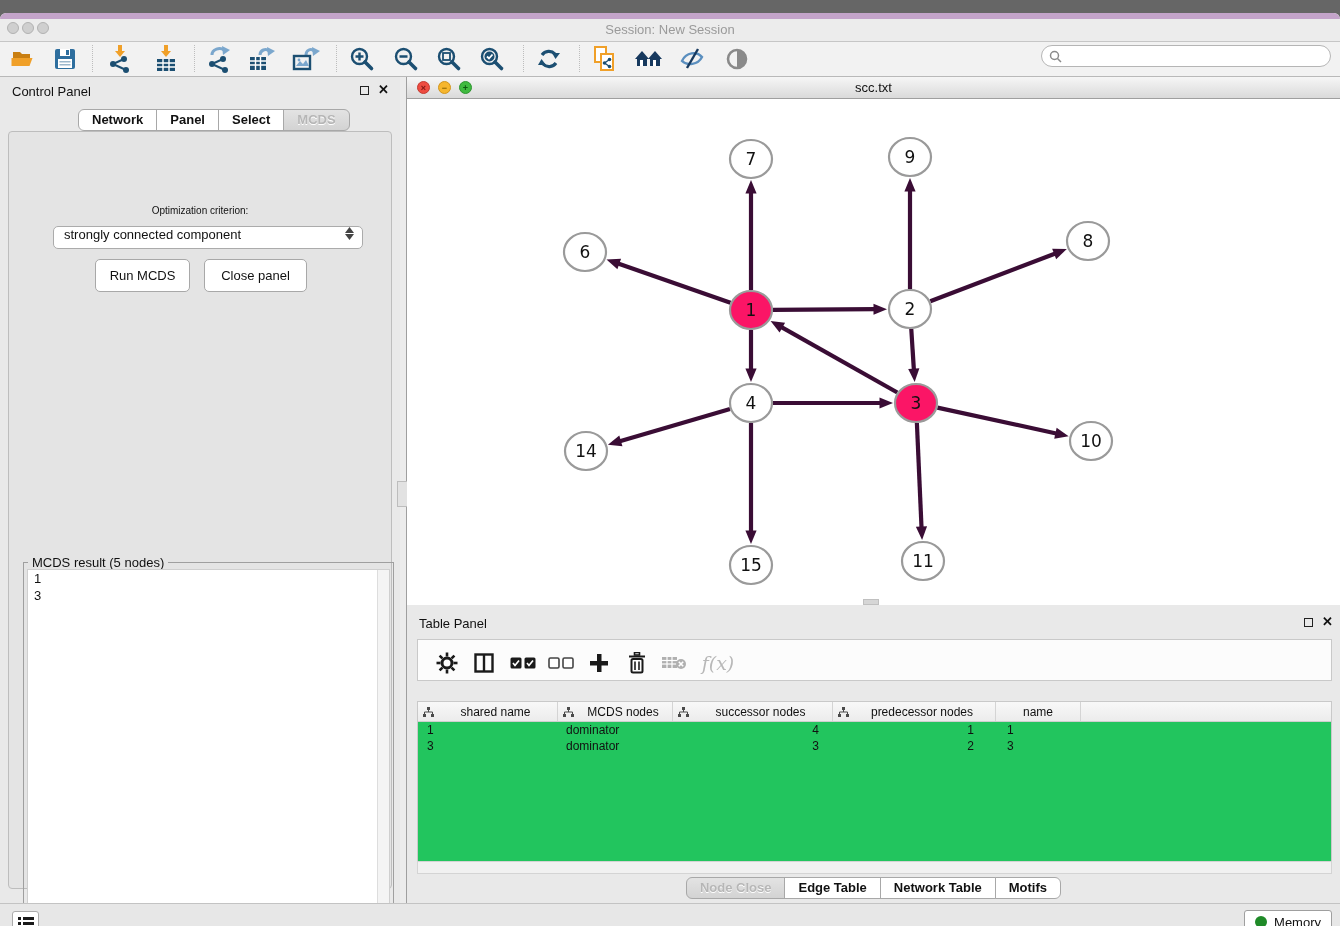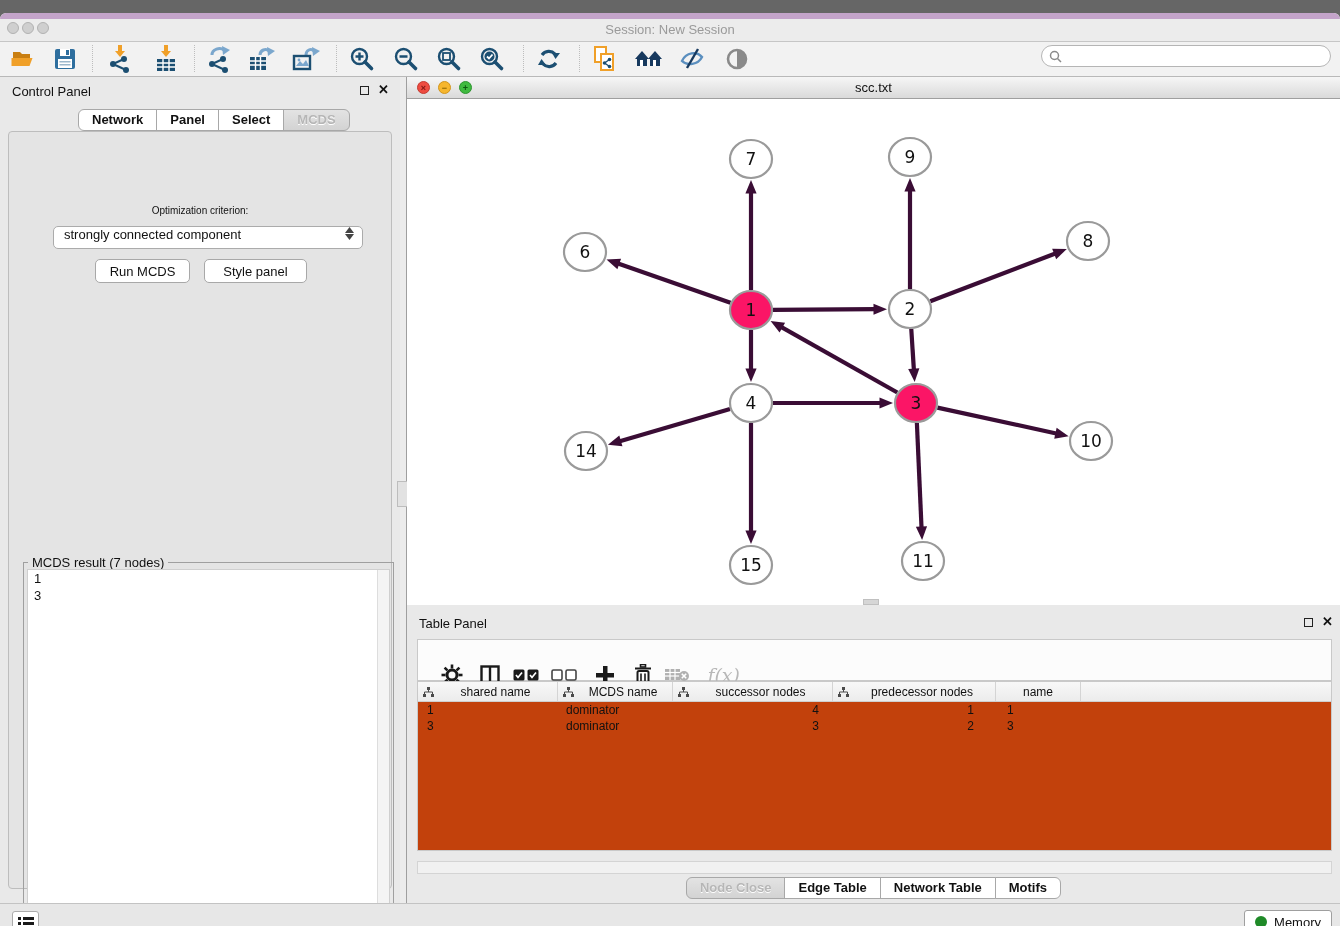--- a/index.html
+++ b/index.html
@@ -26,21 +26,21 @@
   .tab{height:20px;line-height:20px;padding:0 13px;background:#fff;border:1px solid #a8a8a8;margin-left:-1px;
        font-size:13px;font-weight:600;color:#111;}
   .tab:first-child{border-radius:6px 0 0 6px;margin-left:0;}
   .tab:last-child{border-radius:0 6px 6px 0;}
   .tab.sel{background:linear-gradient(#e3e3e3,#d3d3d3);color:#b6b6b6;text-shadow:0 1px 0 #fff;}
   .cp-box{position:absolute;left:8px;top:54px;width:384px;height:758px;background:#e4e4e4;border:1px solid #bdbdbd;border-radius:4px;box-sizing:border-box;}
   .opt-label{position:absolute;left:0;width:100%;top:73px;text-align:center;font-size:10px;color:#111;}
   .dropdown{position:absolute;left:44px;top:94px;width:310px;height:23px;background:#fff;border:1px solid #ababab;border-radius:5px;box-sizing:border-box;display:flex;align-items:flex-start;}
   .dropdown .dd-text{flex:1;font-size:13px;color:#111;padding-left:10px;}
   .dd-arrows{width:18px;display:flex;flex-direction:column;align-items:center;gap:1px;margin-right:4px;}
-  .btn{position:absolute;top:127px;height:24px;background:#fff;border:1px solid #a8a8a8;border-radius:5px;font-size:13px;color:#111;display:flex;align-items:center;justify-content:center;box-sizing:border-box;}
+  .btn{position:absolute;top:127px;height:33px;background:#fff;border:1px solid #a8a8a8;border-radius:5px;font-size:13px;color:#111;display:flex;align-items:center;justify-content:center;box-sizing:border-box;}
   .fieldset{position:absolute;left:14px;top:430px;width:371px;height:377px;border:1px solid #9f9f9f;box-sizing:border-box;}
   .fieldset .legend{position:absolute;left:4px;top:-8px;background:#e4e4e4;padding:0 4px;font-size:13px;color:#111;}
   .result-area{position:absolute;left:3px;top:6px;right:3px;bottom:3px;background:#fff;border:1px solid #cfcfcf;}
   .result-area .line{font-size:13px;color:#111;line-height:17px;padding-left:6px;}
   .result-area .vtrack{position:absolute;right:0;top:0;bottom:0;width:11px;background:#f4f4f4;border-left:1px solid #ddd;}
   
   .vdivider{position:absolute;left:400px;top:64px;width:6px;height:826px;background:#ececec;border-right:1px solid #9f9f9f;}
   .vgrip{position:absolute;left:-3px;top:404px;width:10px;height:24px;background:#e2e2e2;border:1px solid #bdbdbd;}
   
   .netwin{position:absolute;left:407px;top:64px;width:933px;height:528px;background:#fff;}
@@ -48,23 +48,23 @@
   .net-title{position:absolute;left:0;right:0;top:3px;text-align:center;font-size:13px;color:#111;}
   .light{position:absolute;top:4px;width:13px;height:13px;border-radius:50%;box-sizing:border-box;font-size:9px;font-weight:bold;text-align:center;line-height:12px;}
   .light.red{background:#ee4b40;border:1px solid #c43a31;color:#7e1410;}
   .light.yellow{background:#f6b62e;border:1px solid #d1951d;color:#8a6403;}
   .light.green{background:#3fba3f;border:1px solid #2f9431;color:#0d5a10;}
   .graph-area{position:absolute;left:0;top:22px;width:933px;height:506px;background:#fff;}
   .hgrip{position:absolute;left:456px;bottom:0px;width:14px;height:4px;background:#d6d6d6;border:1px solid #c0c0c0;}
   
   .table-panel{position:absolute;left:407px;top:596px;width:933px;height:292px;background:#e9e9e9;}
   .tp-toolbar{position:absolute;left:10px;top:30px;right:8px;height:42px;background:#fcfcfc;border:1px solid #c9c9c9;box-sizing:border-box;}
-  .tpbtn{position:absolute;top:20px;width:32px;height:30px;display:flex;align-items:center;justify-content:flex-end;}
+  .tpbtn{position:absolute;top:8px;width:32px;height:30px;display:flex;align-items:center;justify-content:center;}
   .fx{font-family:"DejaVu Serif",serif;font-style:italic;font-size:19px;color:#b8b8b8;}
-  .tp-content{position:absolute;left:10px;top:72px;right:8px;height:170px;background:#c2410c;border:1px solid #c9c9c9;box-sizing:border-box;}
+  .tp-content{position:absolute;left:10px;top:92px;right:8px;height:170px;background:#22c55e;border:1px solid #c9c9c9;box-sizing:border-box;}
   .tp-header{display:flex;height:19px;background:linear-gradient(#f8f8f8,#ececec);border-bottom:1px solid #cfcfcf;}
   .th{display:flex;align-items:center;border-right:1px solid #d4d4d4;font-size:12px;color:#111;box-sizing:border-box;}
   .th .lbl{flex:1;text-align:center;}
   .th svg{margin-left:5px;}
   .trow{display:flex;height:16px;font-size:12px;color:#111;}
   .td{box-sizing:border-box;line-height:16px;}
   .tp-hscroll{position:absolute;left:10px;top:252px;right:8px;height:13px;background:#f1f1f1;border:1px solid #d4d4d4;box-sizing:border-box;}
   .tp-tabs{position:absolute;left:0;right:0;top:268px;text-align:center;}
   .tp-tabs .inner{display:inline-flex;}
   
@@ -264,23 +264,23 @@
         <span class="dd-arrows">
           <svg width="9" height="6" viewBox="0 0 9 6">
               <polygon points="4.5,0 9,6 0,6" fill="#444"></polygon>
             </svg>
           <svg width="9" height="6" viewBox="0 0 9 6">
               <polygon points="0,0 9,0 4.5,6" fill="#444"></polygon>
             </svg>
         </span>
       </div>
       <div class="btn" style="left:86px;width:95px">Run MCDS</div>
-      <div class="btn" style="left:195px;width:103px">Style panel</div>
+      <div class="btn" style="left:195px;width:103px">Close panel</div>
       <div class="fieldset">
-        <span class="legend">MCDS result (7 nodes)</span>
+        <span class="legend">MCDS result (5 nodes)</span>
         <div class="result-area">
           <div class="line">1</div>
           <div class="line">3</div>
           <div class="vtrack"></div>
         </div>
       </div>
     </div>
   </div>
 
   <div class="vdivider">
@@ -442,21 +442,21 @@
             </svg>
           <span class="lbl">shared name</span>
         </div>
         <div class="th" style="width:115px">
           <svg width="11" height="10" viewBox="0 0 11 10">
               <rect x="4" y="0" width="3" height="3" fill="#4a4a4a"></rect>
               <rect x="0" y="7" width="3" height="3" fill="#4a4a4a"></rect>
               <rect x="8" y="7" width="3" height="3" fill="#4a4a4a"></rect>
               <path d="M5.5,3 v2 M1.5,7 v-2 h8 v2" stroke="#4a4a4a" stroke-width="1" fill="none"></path>
             </svg>
-          <span class="lbl">MCDS name</span>
+          <span class="lbl">MCDS nodes</span>
         </div>
         <div class="th" style="width:160px">
           <svg width="11" height="10" viewBox="0 0 11 10">
               <rect x="4" y="0" width="3" height="3" fill="#4a4a4a"></rect>
               <rect x="0" y="7" width="3" height="3" fill="#4a4a4a"></rect>
               <rect x="8" y="7" width="3" height="3" fill="#4a4a4a"></rect>
               <path d="M5.5,3 v2 M1.5,7 v-2 h8 v2" stroke="#4a4a4a" stroke-width="1" fill="none"></path>
             </svg>
           <span class="lbl">successor nodes</span>
         </div>

